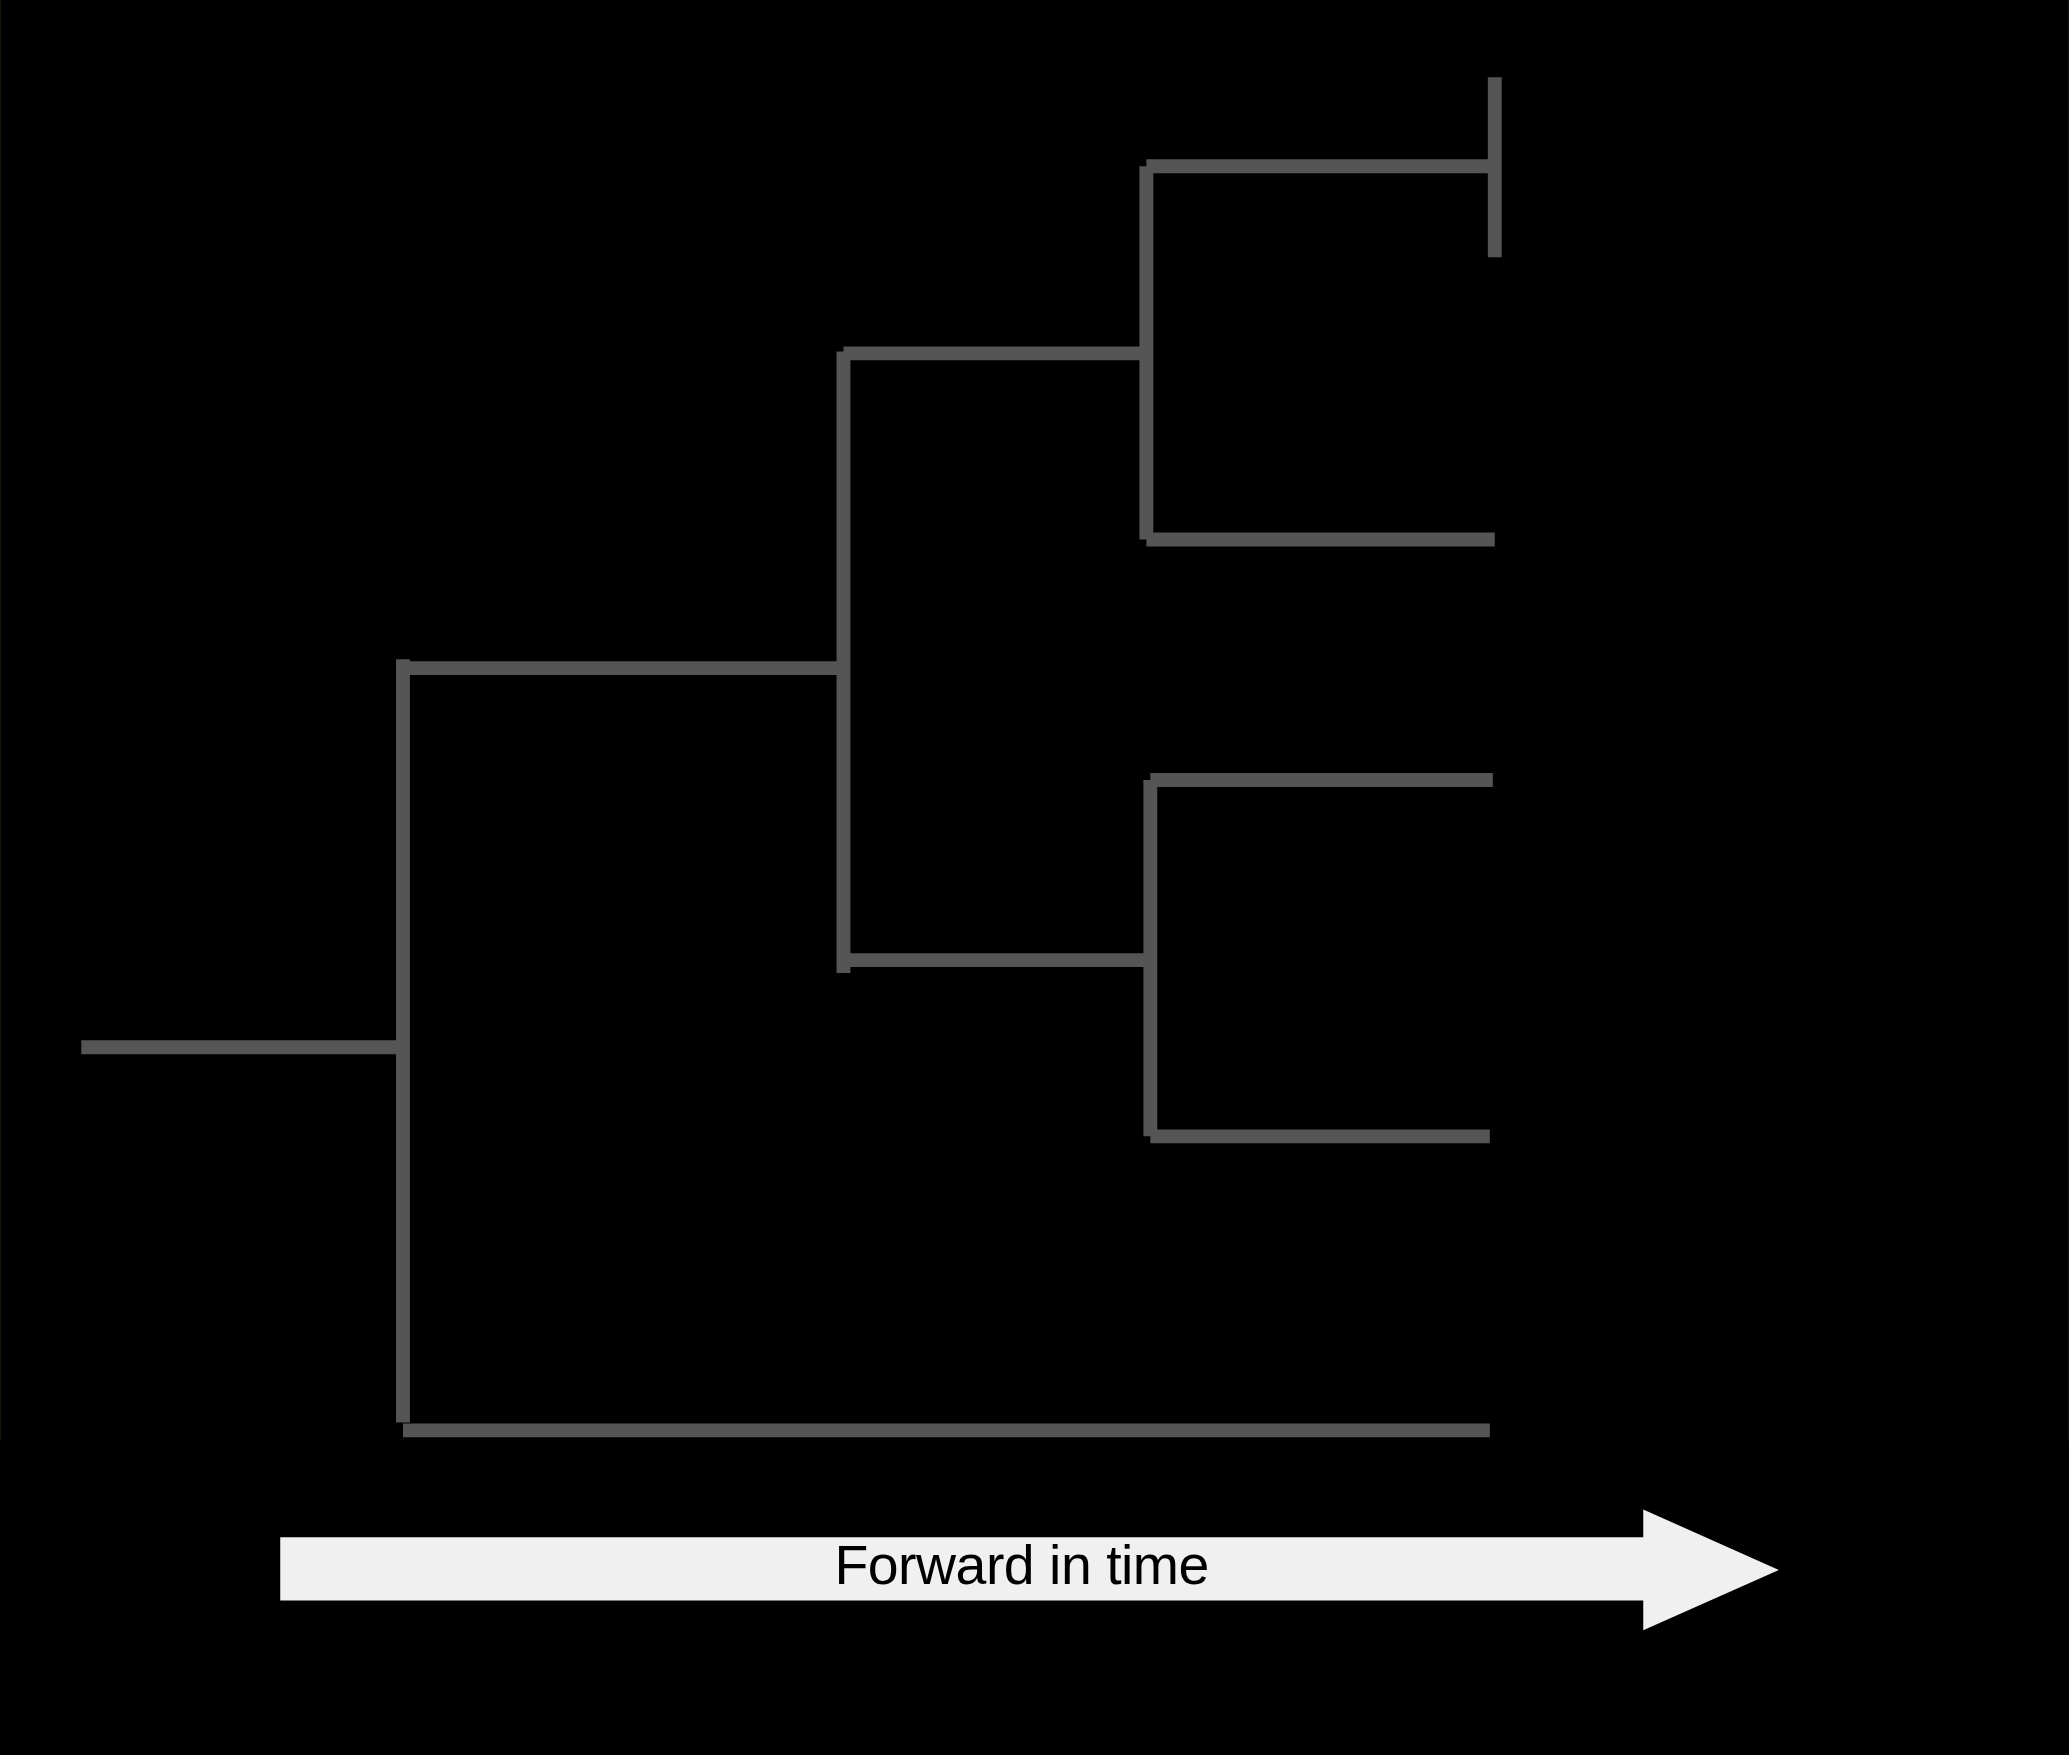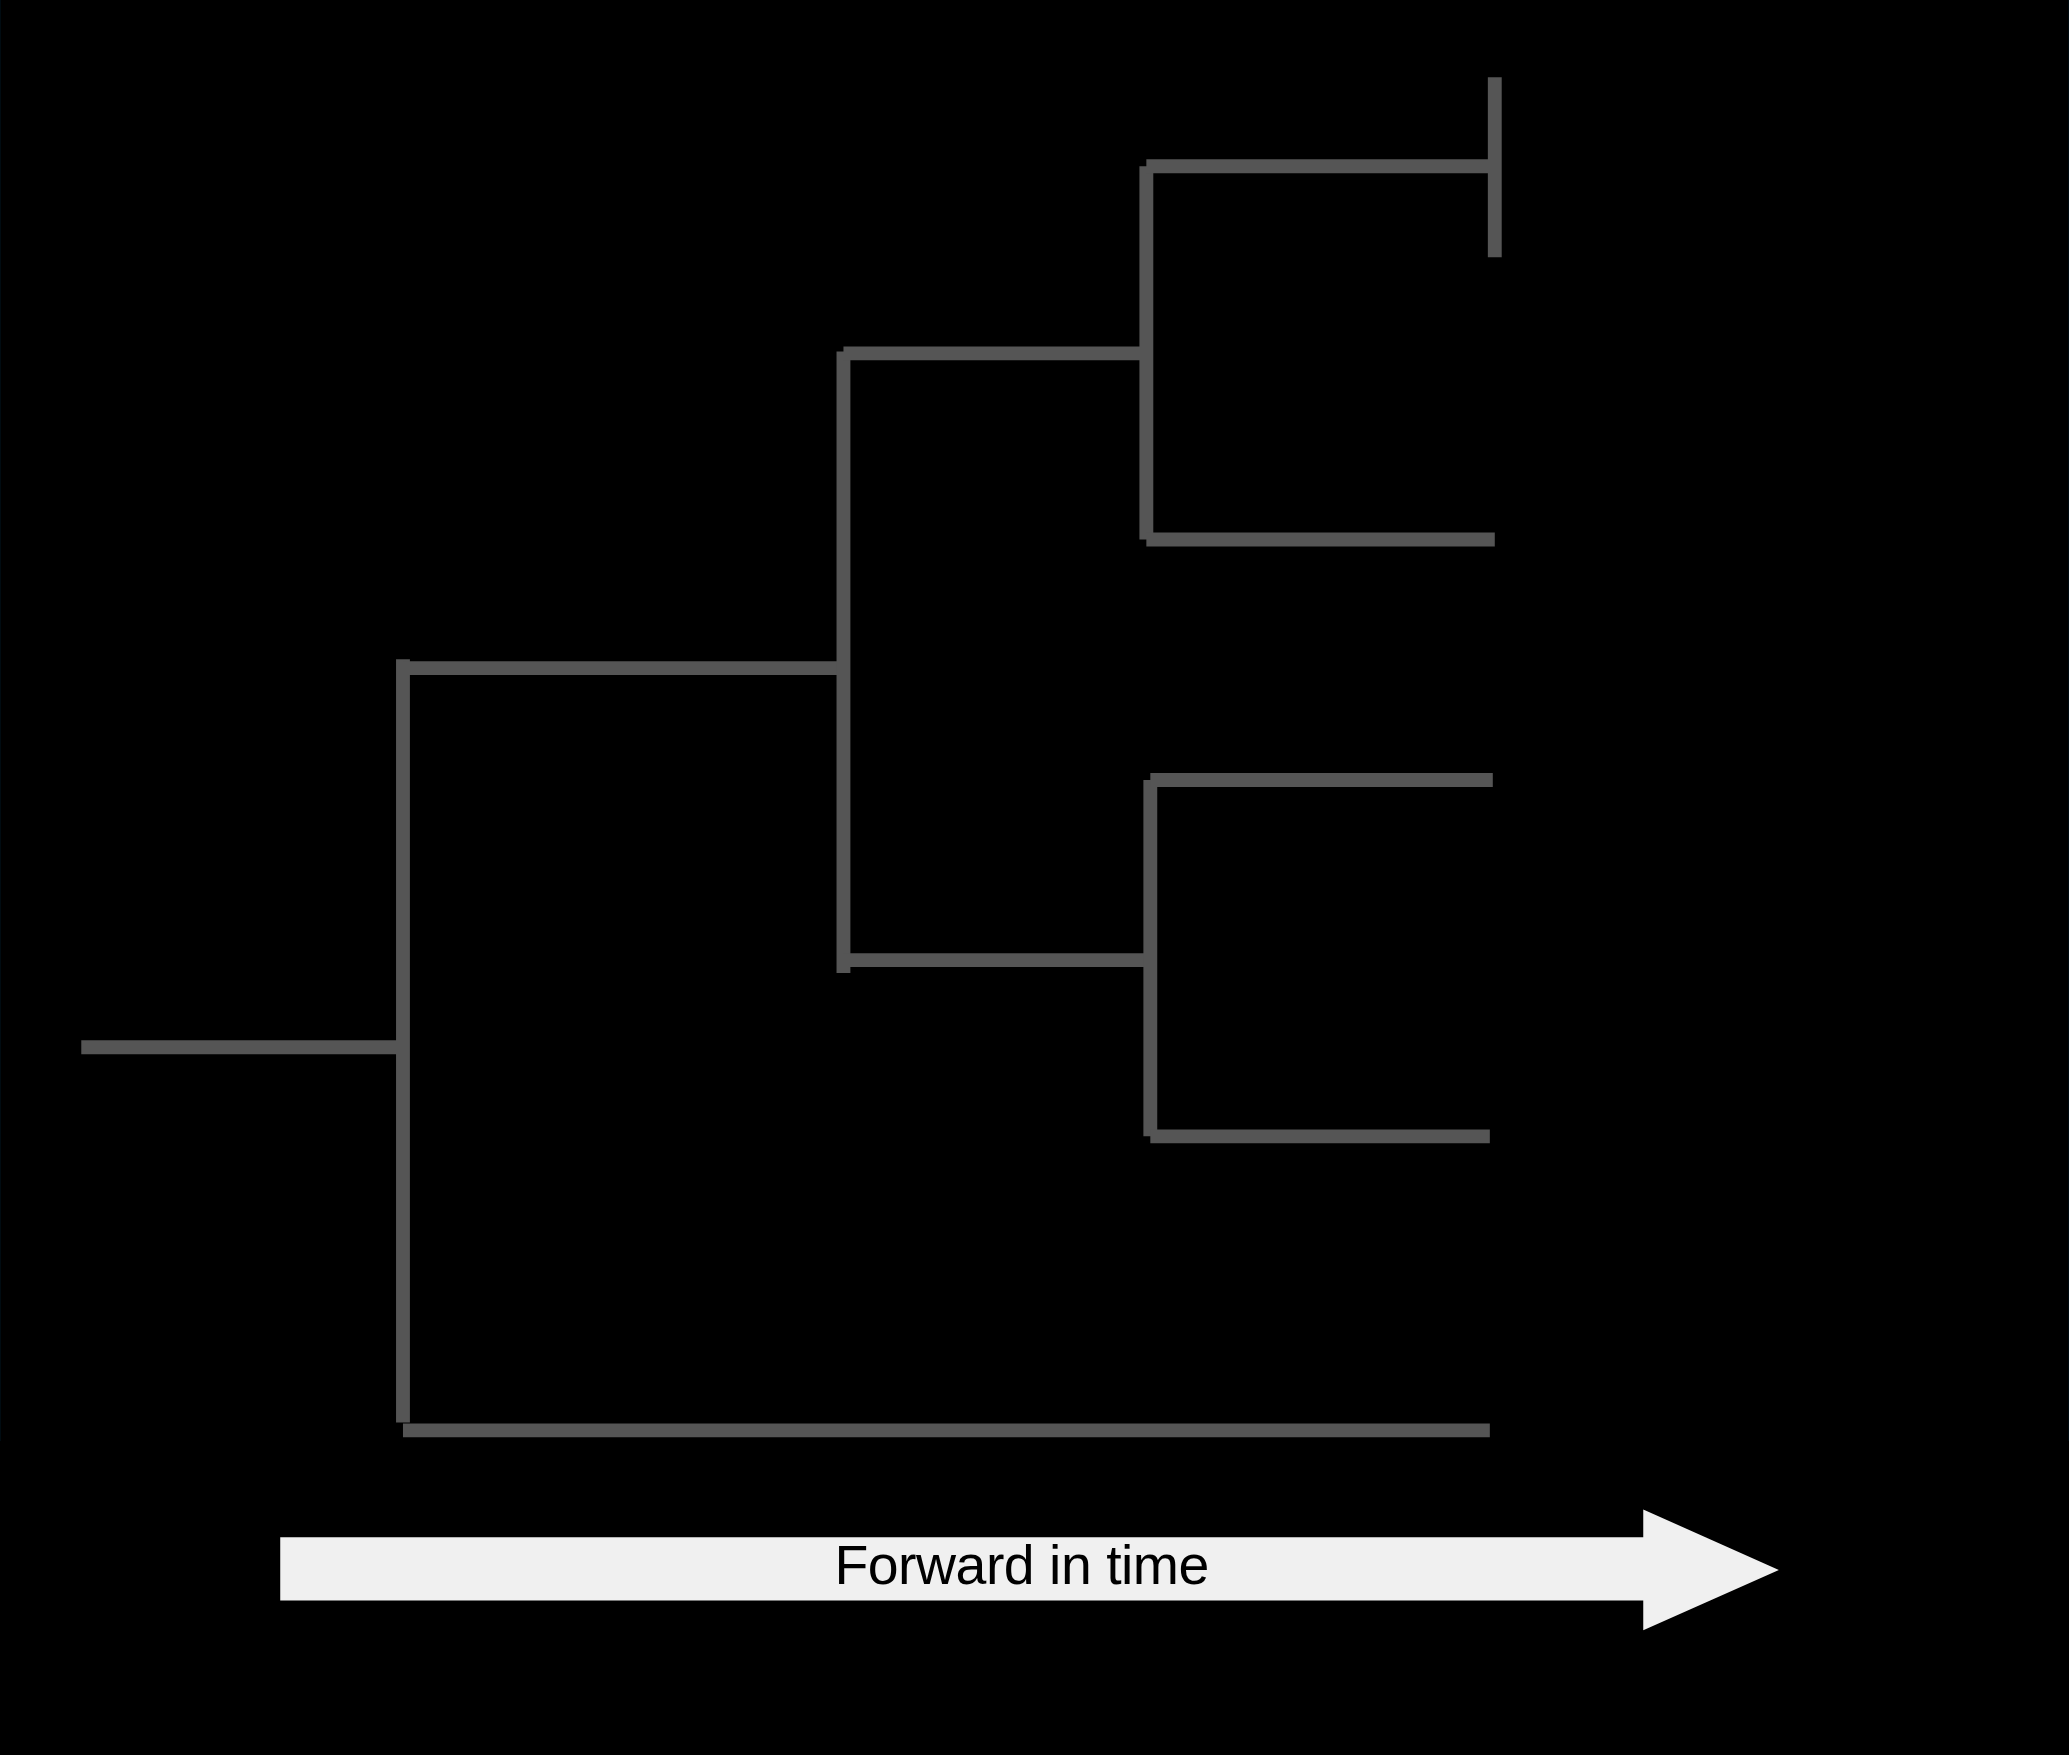--- a/index.html
+++ b/index.html
@@ -11,21 +11,21 @@
   body {
     width: 2069px;
     height: 1755px;
     overflow: hidden;
     font-family: "Liberation Sans", sans-serif;
   }
   #figure-root {
     position: relative;
     width: 2069px;
     height: 1441px;
-    background: #0369a1;
+    background: #bef264;
   }
   #tree-svg {
     position: absolute;
     left: 0;
     top: 0;
     width: 2069px;
     height: 1755px;
     display: block;
   }
   .axis-label-text {

